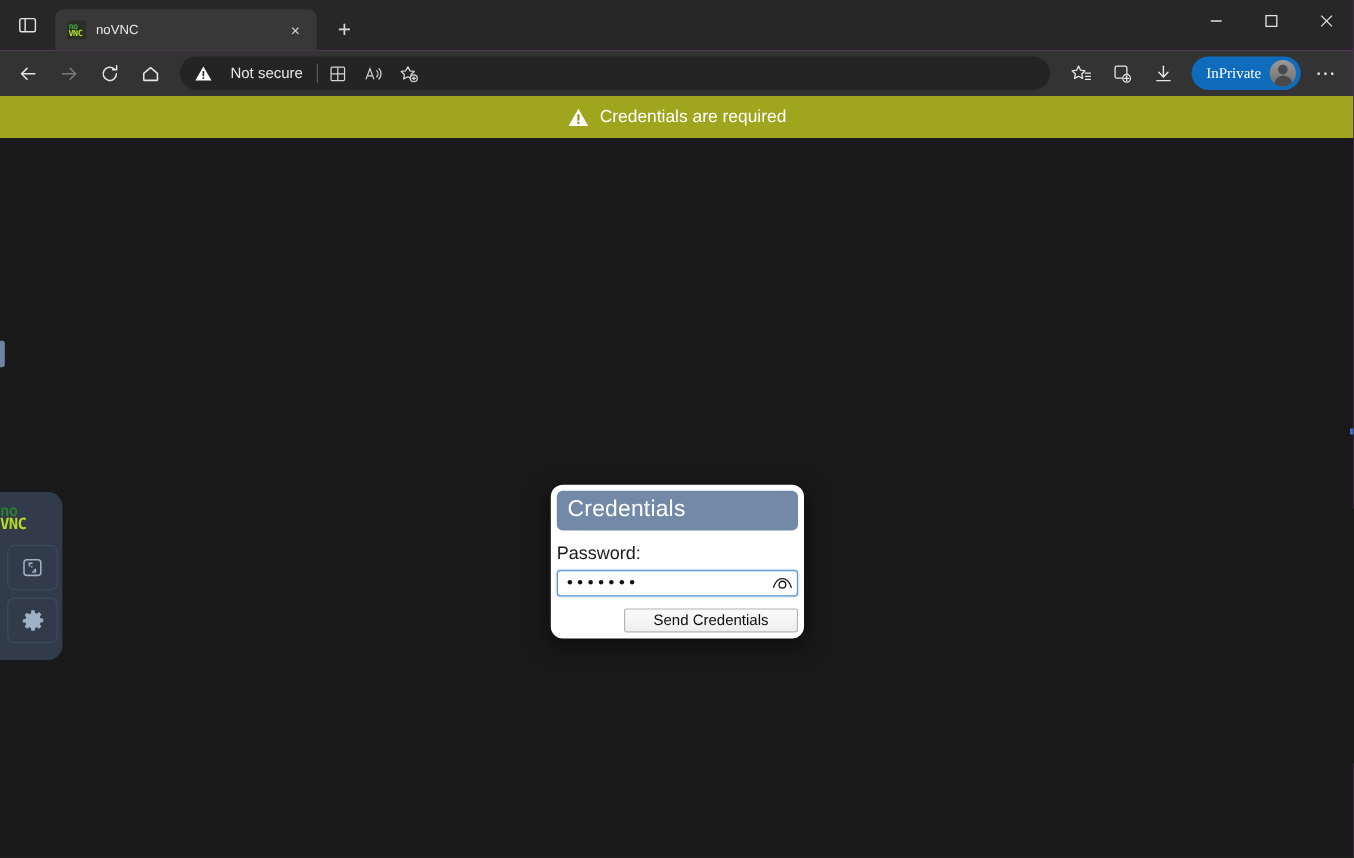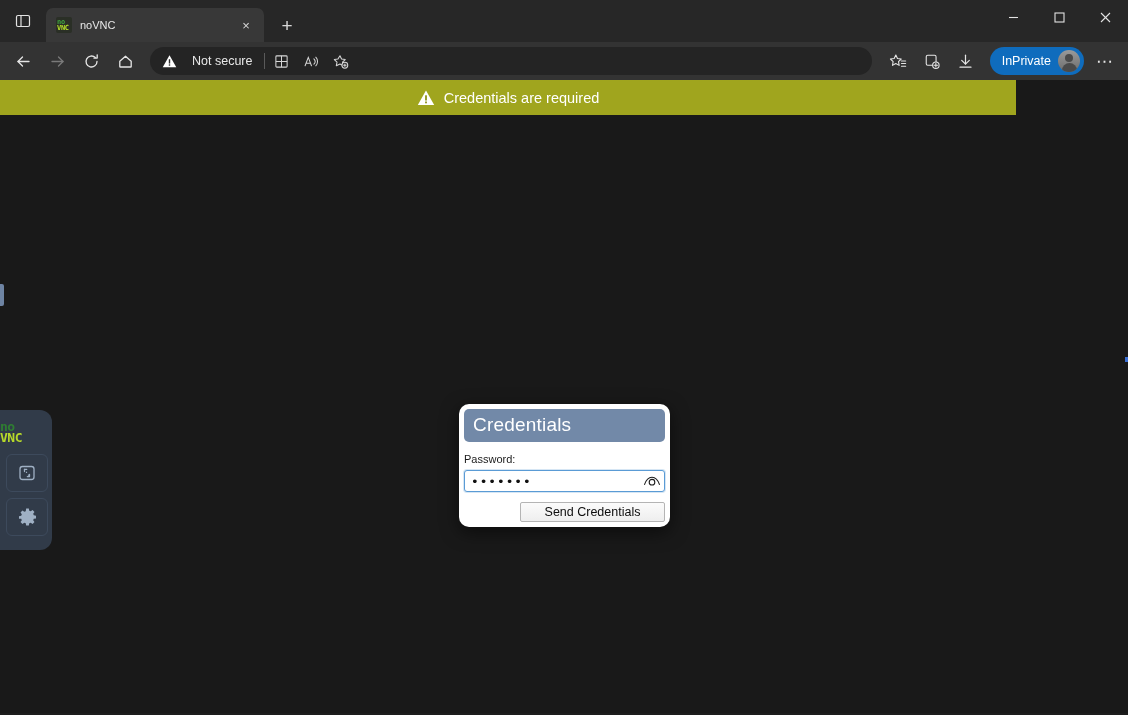--- a/index.html
+++ b/index.html
@@ -119,21 +119,21 @@
   .tb-btn {
     width: 32px; height: 30px; border-radius: 4px;
     display: flex; align-items: center; justify-content: center; color: #e6e6e6;
   }
   .tb-btn svg { display: block; }
 
   .inprivate {
     height: 28px; border-radius: 14px; display: flex; align-items: center;
     padding: 0 4px 0 12px; gap: 7px; margin: 0 2px 0 6px;
   }
-  .inprivate-label { color: #fff; font-size: 12.5px; white-space: nowrap; }
+  .inprivate-label { color: #fff; font-size: 12.5px; white-space: nowrap; font-family: Liberation Serif, serif; }
   .avatar {
     width: 22px; height: 22px; border-radius: 50%;
     background: linear-gradient(#9a9a9a, #6d6d6d);
     position: relative; overflow: hidden; flex: 0 0 22px;
   }
   .avatar::before {
     content: ""; position: absolute; width: 8px; height: 8px; border-radius: 50%;
     background: #4a4a4a; left: 7px; top: 3.5px;
   }
   .avatar::after {
@@ -143,21 +143,21 @@
   .ellipsis {
     width: 34px; height: 30px; border-radius: 4px; color: #e6e6e6;
     display: flex; align-items: center; justify-content: center;
     font-size: 17px; letter-spacing: 1px; line-height: 1;
   }
 
   
   .page { position: relative; width: 1128px; height: 635px; background: #191919; overflow: hidden; }
 
   .status-banner {
-    width: 1016px; height: 35px;
+    width: 1128px; height: 35px;
     display: flex; align-items: center; justify-content: center; gap: 9px;
     color: #ffffff; font-size: 14.5px;
   }
   .status-banner svg { display: block; }
 
   
   .vnc-handle {
     position: absolute; left: 0; top: 204px;
     width: 4px; height: 22px; background: #6e84a3; border-radius: 0 2px 2px 0;
   }
@@ -193,21 +193,21 @@
     position: absolute; left: 459px; top: 324px;
     width: 211px; background: #ffffff;
     border-radius: 10px; padding: 5px;
     box-shadow: 0 5px 18px rgba(0,0,0,0.55);
   }
   .cred-header {
     background: #7289a8; border-radius: 5px;
     color: #ffffff; font-size: 19px; padding: 5px 0 6px 9px;
     margin-bottom: 11px; letter-spacing: 0.2px;
   }
-  .cred-label { color: #1a1a1a; font-size: 11px; margin-bottom: 5px; }
+  .cred-label { color: #1a1a1a; font-size: 15px; margin-bottom: 5px; }
   .pw-wrap {
     position: relative; height: 22px; margin-bottom: 10px;
     border: 1px solid #5a9bd5; border-radius: 3px; background: #fff;
     display: flex; align-items: center;
     box-shadow: 0 0 0 1px rgba(90,155,213,0.25);
   }
   .pw-dots {
     flex: 1; font-size: 13px; color: #111; letter-spacing: 1px;
     padding-left: 6px; font-family: "DejaVu Sans", sans-serif;
     white-space: nowrap; overflow: hidden;

